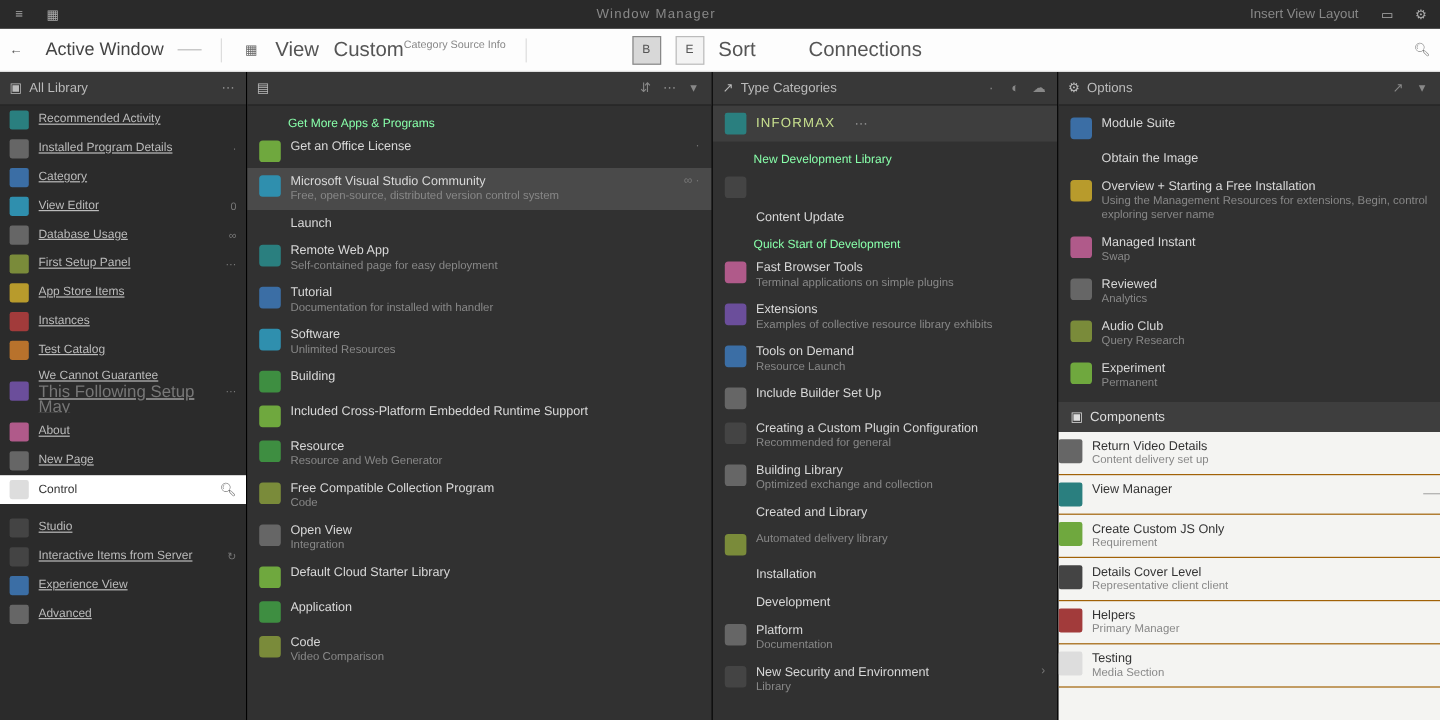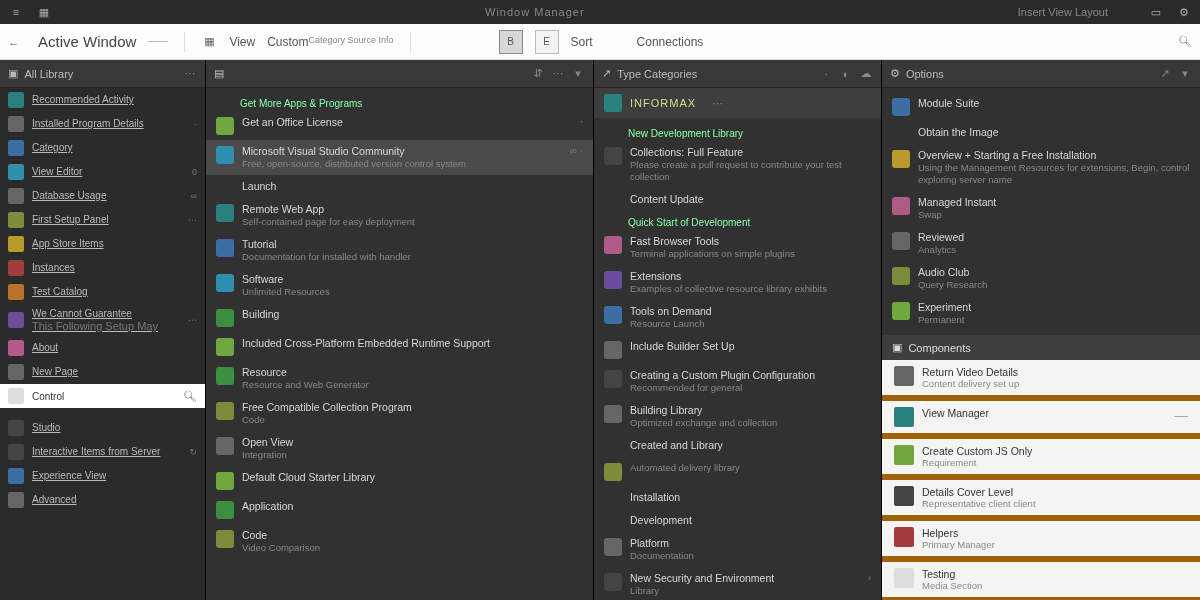--- a/index.html
+++ b/index.html
@@ -2,30 +2,30 @@
 <html><head>
 <meta charset="utf-8">
 <style>
 * { margin: 0; padding: 0; box-sizing: border-box; font-family: "Segoe UI", Arial, sans-serif; }
 body { width: 1200px; height: 600px; background: #1e1e1e; color: #ccc; overflow: hidden; font-size: 11px; }
 
 
 .titlebar { height: 24px; background: #2a2a2a; display: flex; align-items: center; padding: 0 8px; gap: 12px; }
 .tb-btn { width: 16px; height: 16px; display: flex; align-items: center; justify-content: center; color: #aaa; }
 .tb-title-center { flex: 1; text-align: center; color: #888; font-size: 11px; letter-spacing: 1px; }
-.tb-title-right { color: #888; font-size: 11px; margin-right: 28px; }
+.tb-title-right { color: #888; font-size: 11px; margin-right: 4px; }
 
 
 .toolbar { height: 36px; background: #fdfdfd; display: flex; align-items: center; padding: 0 8px; gap: 12px; border-bottom: 1px solid #ddd; }
 .toolbar .back { width: 18px; color: #555; }
 .toolbar .addr { color: #444; font-size: 15px; flex: 0 0 auto; }
 .toolbar .sep { width: 1px; height: 20px; background: #ddd; margin: 0 4px; }
 .toolbar .btn-sq { width: 24px; height: 24px; border: 1px solid #bbb; background: #f3f3f3; display: flex; align-items: center; justify-content: center; font-size: 10px; color: #555; }
 .toolbar .btn-sq.active { background: #d8d8d8; border-color: #888; }
-.toolbar .lbl { color: #555; font-size: 12px; }
+.toolbar .lbl { color: #555; font-size: 17px; }
 .toolbar .sub { color: #888; font-size: 9px; }
 .toolbar .spacer { flex: 1; }
 .toolbar .search-ic { color: #777; }
 
 
 .main { display: flex; height: calc(600px - 24px - 36px); }
 .col { border-right: 1px solid #000; overflow: hidden; display: flex; flex-direction: column; }
 .col:last-child { border-right: none; }
 .col1 { width: 206px; background: #2b2b2b; }
 .col2 { width: 388px; background: #313131; }
@@ -35,21 +35,21 @@
 
 .colhead { height: 28px; background: #383838; display: flex; align-items: center; padding: 0 8px; gap: 6px; color: #bbb; font-size: 11px; border-bottom: 1px solid #222; }
 .colhead .spacer { flex: 1; }
 .colhead .hic { width: 14px; height: 14px; color: #888; display: flex; align-items: center; justify-content: center; }
 
 
 .navlist { flex: 1; overflow-y: auto; }
 .navitem { display: flex; align-items: center; gap: 8px; padding: 4px 8px; min-height: 24px; }
 .navitem .ic { width: 16px; height: 16px; border-radius: 2px; flex-shrink: 0; }
 .navitem .txt { flex: 1; color: #bbb; font-size: 10px; line-height: 12px; overflow: hidden; text-decoration: underline; }
-.navitem .txt .sub { color: #777; font-size: 11px; }
+.navitem .txt .sub { color: #777; font-size: 14px; }
 .navitem .tag { color: #777; font-size: 9px; }
 .navitem.sel { background: #fff; }
 
 
 .reslist { flex: 1; overflow-y: auto; padding: 4px 0; }
 .resitem { display: flex; align-items: flex-start; gap: 8px; padding: 5px 10px; }
 .resitem .ic { width: 18px; height: 18px; border-radius: 3px; flex-shrink: 0; margin-top: 1px; }
 .resitem .body { flex: 1; overflow: hidden; }
 .resitem .title { color: #d8d8d8; font-size: 10.5px; line-height: 13px; }
 .resitem .sub { color: #888; font-size: 9.5px; line-height: 12px; }
@@ -58,21 +58,21 @@
 .highlight { background: #4a4a4a; }
 
 
 .infohead { display:flex; align-items:center; gap:8px; padding:6px 10px; background:#3e3e3e; }
 .infohead .ic { width:18px; height:18px; border-radius:2px; }
 .infohead .ttl { color:#c8e08f; font-size:11px; letter-spacing:1px; }
 
 
 .cardhead { background:#3e3e3e; padding:6px 10px; color:#ddd; font-size:11px; display:flex; align-items:center; gap:6px; }
 .cardlist { background:#f4f4f2; flex:1; overflow-y:auto; }
-.carditem { display:flex; align-items:flex-start; gap:8px; padding:6px 12px; border-bottom:6px solid #a16207; }
+.carditem { display:flex; align-items:flex-start; gap:8px; padding:6px 0; border-bottom:1px solid #a16207; }
 .carditem .ic { width:20px; height:20px; border-radius:2px; flex-shrink:0; }
 .carditem .body { flex:1; }
 .carditem .title { color:#333; font-size:10.5px; }
 .carditem .sub { color:#888; font-size:9.5px; }
 .carditem .trail { color:#aaa; font-size:14px; }
 
 
 .c-blue{background:#3b6ea5}.c-teal{background:#2a7f7f}.c-green{background:#3e8e41}.c-olive{background:#7a8b3a}
 .c-red{background:#a23b3b}.c-orange{background:#b8722c}.c-purple{background:#6b4e9b}.c-pink{background:#b05a8a}
 .c-gray{background:#666}.c-dk{background:#444}.c-cyan{background:#2f8fae}.c-yell{background:#b89b2c}
@@ -323,24 +323,20 @@
     <div class="infohead">
       <div class="ic c-teal"></div>
       <div class="ttl">INFORMAX</div>
       <div class="spacer"></div>
       <div style="color:#888">⋯</div>
     </div>
     <div class="reslist" id="reslist3">
         <div class="ressection">New Development Library</div>
         <div class="resitem">
           <div class="ic c-dk"></div>
-    <div class="body">
-            <div class="title">Collections: Full Feature</div>
-    <div class="sub">Please create a pull request to contribute your test collection</div>
-          </div>
     </div>
         <div class="resitem">
           <div style="width:18px"></div>
     <div class="body">
             <div class="title">Content Update</div>
     </div>
     </div>
         <div class="ressection">Quick Start of Development</div>
         <div class="resitem">
           <div class="ic c-pink"></div>

